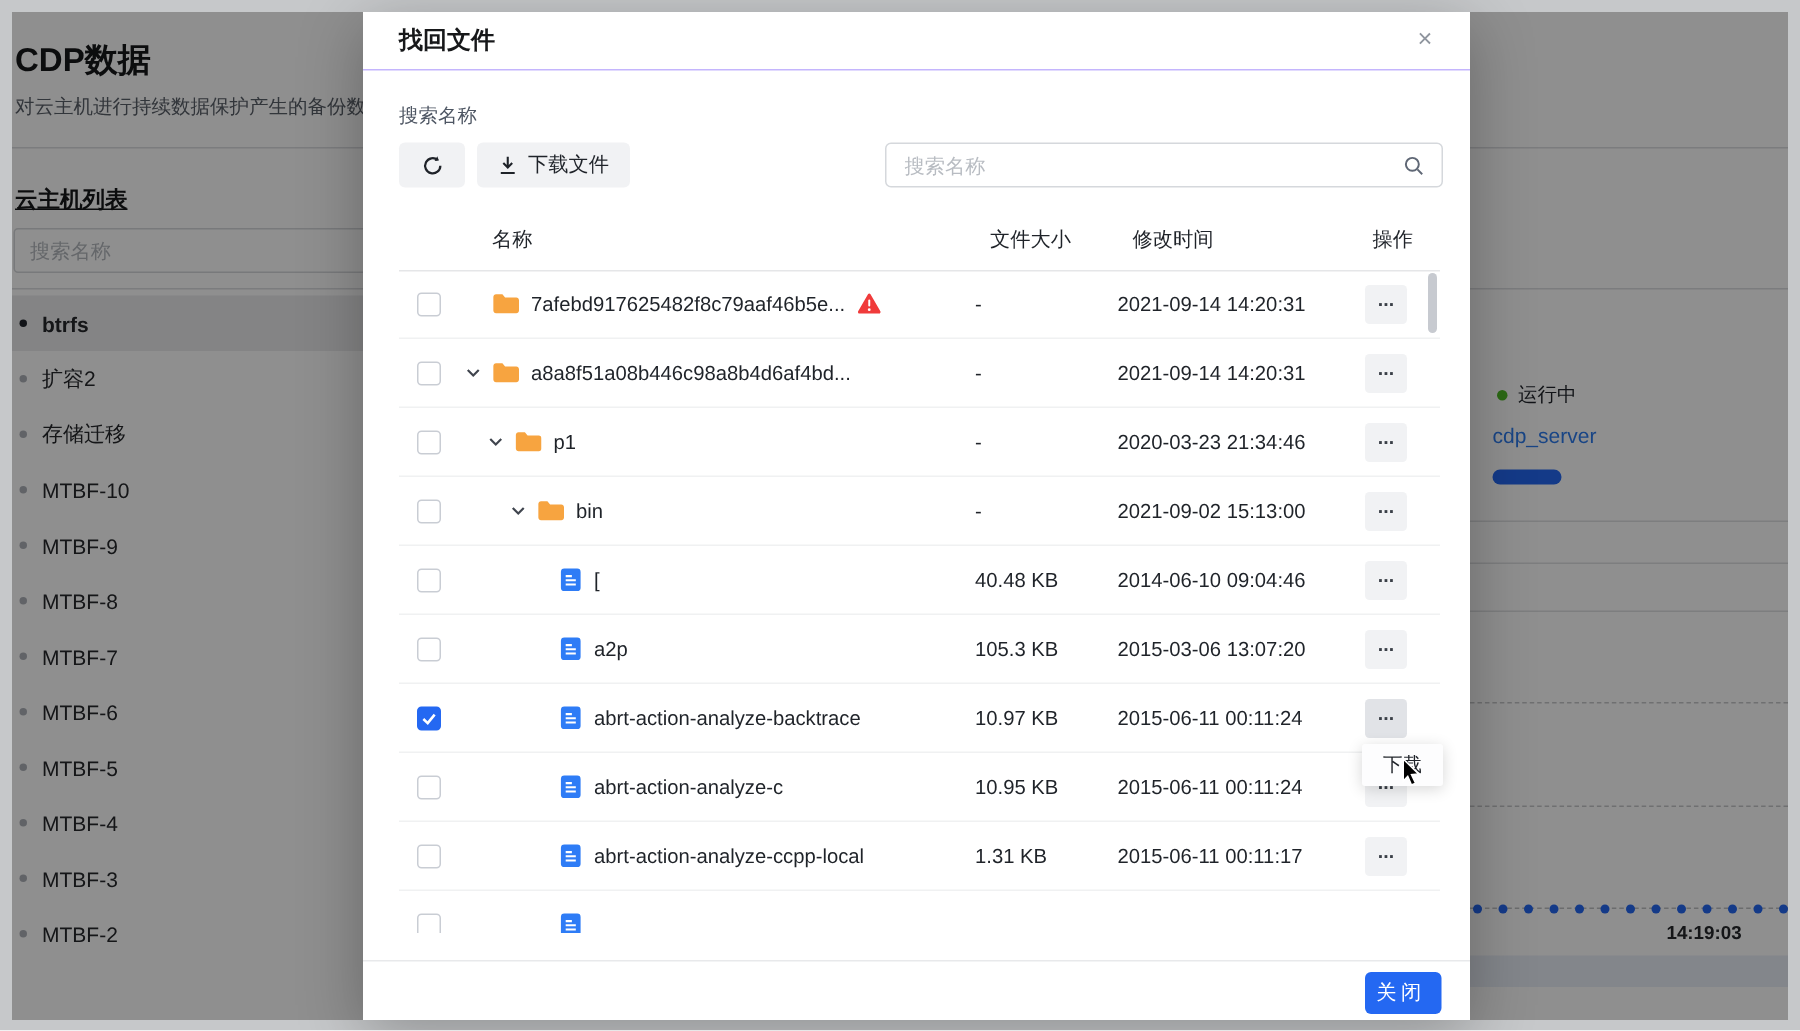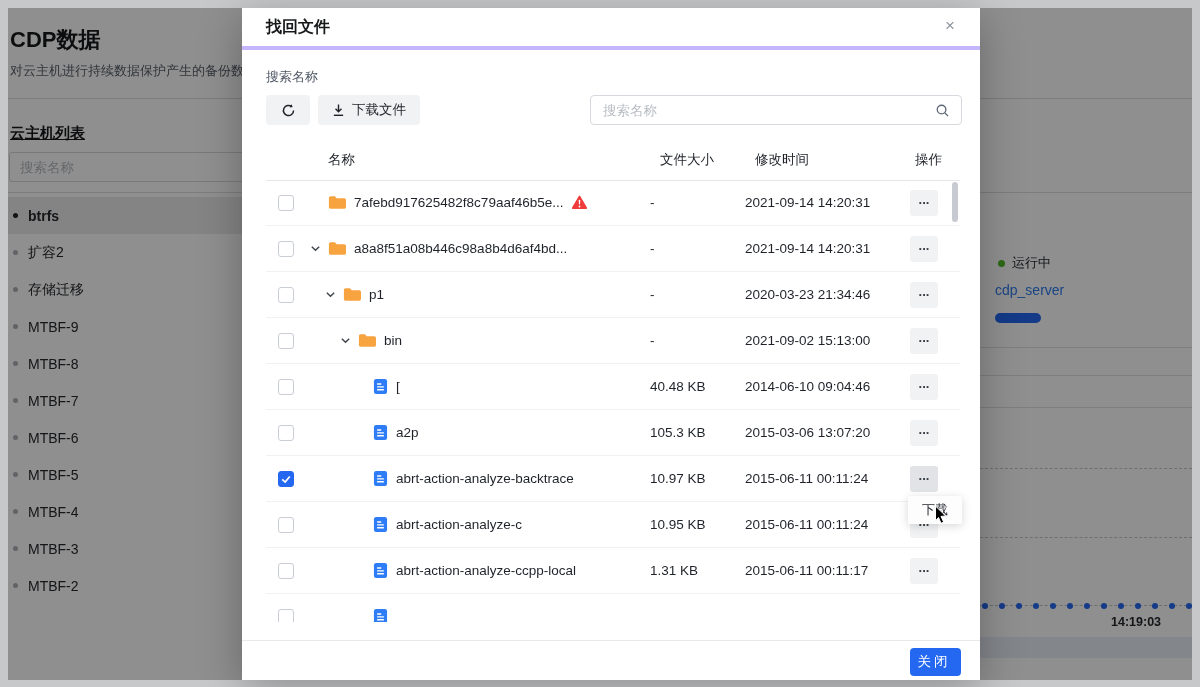--- a/index.html
+++ b/index.html
@@ -33,21 +33,21 @@
   .pill{position:absolute;left:15px;top:305px;width:46px;height:10px;border-radius:5px;background:var(--accent);}
   .timeline{position:absolute;left:0;right:0;top:595px;height:6px;}
   .timeline .tl-line{position:absolute;left:0;right:0;top:2px;border-top:1px dashed #bfc0c2;}
   .tl-dot{position:absolute;top:0;width:6px;height:6px;border-radius:50%;background:var(--accent);}
   .tick-label{position:absolute;left:131px;top:607px;font-size:12.5px;color:#26282c;font-weight:bold;}
   .band{position:absolute;left:0;right:0;top:629px;height:21px;background:#e9eff8;}
 
   
   .modal{position:absolute;left:242px;top:8px;width:738px;height:672px;background:#fff;z-index:10;
     box-shadow:0 10px 40px rgba(0,0,0,.28);}
-  .m-header{position:absolute;left:0;right:0;top:0;height:38px;border-bottom:4px solid #c4b5fd;
+  .m-header{position:absolute;left:0;right:0;top:0;height:38px;border-bottom:1px solid #c4b5fd;
     display:flex;align-items:center;padding-left:24px;}
   .m-title{font-size:16px;font-weight:bold;color:#17181a;}
   .m-close{position:absolute;right:20px;top:8px;width:20px;height:20px;line-height:20px;text-align:center;
     font-size:17px;color:#8f959e;cursor:pointer;}
   .m-sub{position:absolute;left:24px;top:60px;font-size:13px;color:#4e5663;}
   .btn{position:absolute;height:30px;background:#f1f2f4;border:0;border-radius:4px;cursor:pointer;
     display:flex;align-items:center;justify-content:center;font-family:inherit;}
   .btn-refresh{left:24px;top:87px;width:44px;}
   .btn-download{left:76px;top:87px;padding:0 14px;font-size:13.5px;color:#1f2329;gap:7px;}
   .m-search{position:absolute;left:348px;top:87px;width:372px;height:30px;border:1px solid #d5d8dc;border-radius:4px;
@@ -110,20 +110,24 @@
           <span class="dot"></span>
           <span>btrfs</span>
         </div>
         <div class="host">
           <span class="dot"></span>
           <span>扩容2</span>
         </div>
         <div class="host">
           <span class="dot"></span>
           <span>存储迁移</span>
+        </div>
+        <div class="host">
+          <span class="dot"></span>
+          <span>MTBF-10</span>
         </div>
         <div class="host">
           <span class="dot"></span>
           <span>MTBF-9</span>
         </div>
         <div class="host">
           <span class="dot"></span>
           <span>MTBF-8</span>
         </div>
         <div class="host">

